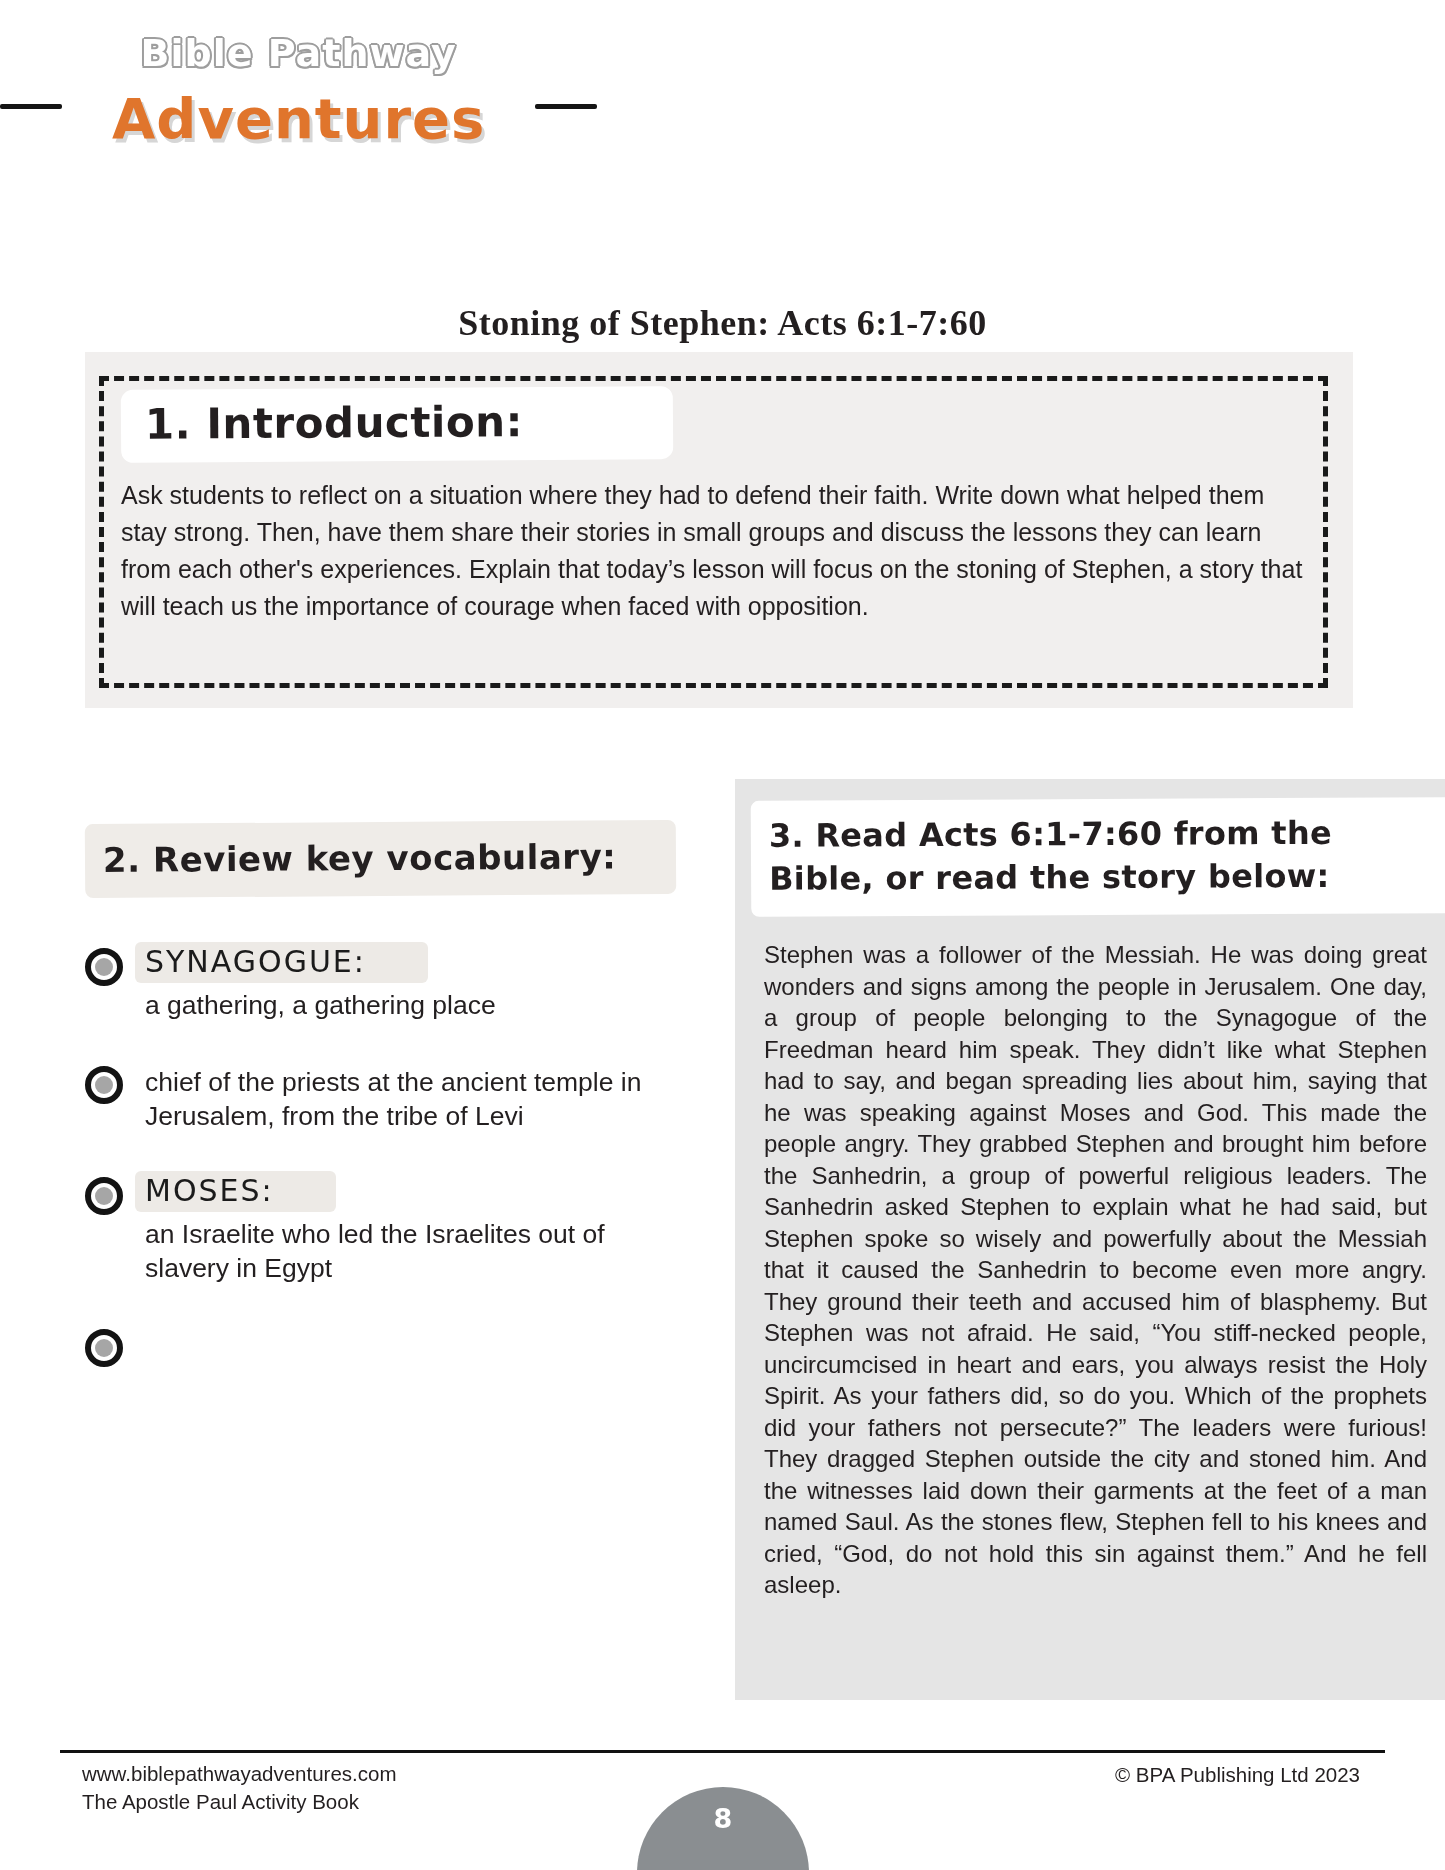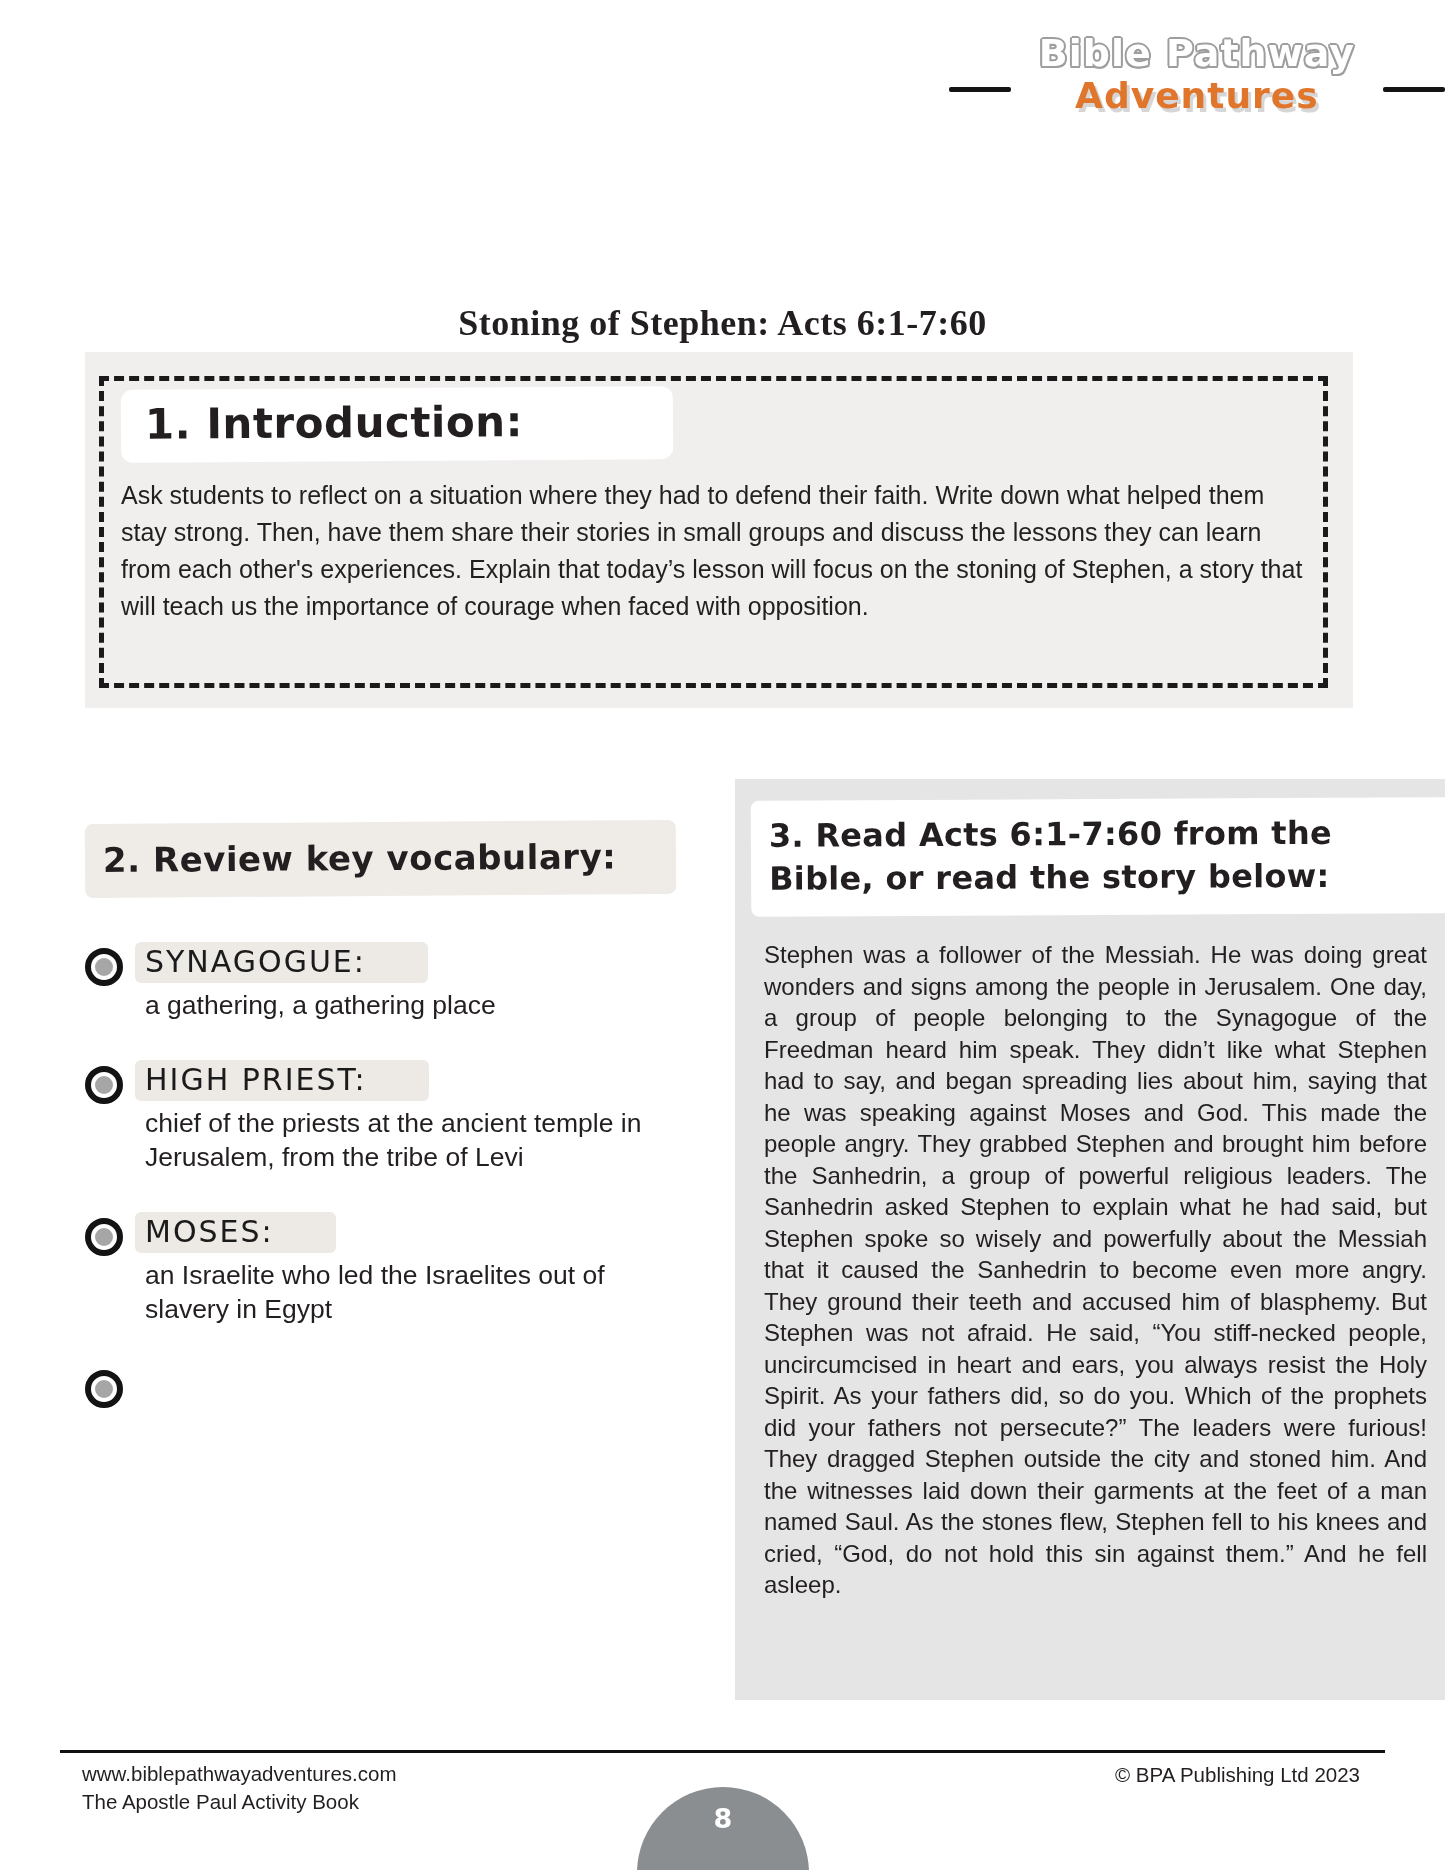--- a/index.html
+++ b/index.html
@@ -4,32 +4,32 @@
 <style>
   html,body { margin:0; padding:0; background:#ffffff; }
   .page {
     position:relative; width:1445px; height:1870px; overflow:hidden;
     background:#ffffff; color:#231f20;
     font-family:"Liberation Sans", sans-serif;
   }
 
   
   .logo-wrap { position:absolute; top:34px; left:0; width:100%;
-    display:flex; justify-content:flex-end; align-items:center; gap:28px; }
+    display:flex; justify-content:flex-start; align-items:center; gap:50px; }
   .logo-dash { width:62px; height:5px; background:#141414; border-radius:2px; margin-top:30px; }
   .logo-text { text-align:center; line-height:1.05; }
   .logo-line1 {
     font-family:"DejaVu Sans", sans-serif; font-size:38px; font-weight:700; letter-spacing:1px;
     color:#ffffff;
     text-shadow: 2px 0 0 #9e9e9e, -2px 0 0 #9e9e9e, 0 2px 0 #9e9e9e, 0 -2px 0 #9e9e9e,
       1.5px 1.5px 0 #9e9e9e, -1.5px 1.5px 0 #9e9e9e, 1.5px -1.5px 0 #9e9e9e, -1.5px -1.5px 0 #9e9e9e;
   }
   .logo-line2 {
-    font-family:"DejaVu Sans", sans-serif; font-size:36px; font-weight:700; letter-spacing:1px;
-    color:#e0752c; margin-top:3px;
+    font-family:"DejaVu Sans", sans-serif; font-size:56px; font-weight:700; letter-spacing:1px;
+    color:#e0752c; margin-top:16px;
     text-shadow: 3px 4px 0 #d6d6d6;
   }
 
   
   .banner { position:absolute; top:149px; left:0; width:100%; height:139px;
     background:#cdd2d6; display:flex; align-items:center; justify-content:center; }
   .banner-title {
     font-family:"DejaVu Sans", sans-serif; font-size:98px; font-weight:900; letter-spacing:10px;
     color:#ffffff;
     text-shadow:
@@ -129,23 +129,20 @@
         </span>
         <div class="vocab-def">a gathering, a gathering place</div>
       </div>
     </div>
 
     <div class="vocab-item">
       <div class="vocab-bullet">
         <div class="vocab-bullet-inner"></div>
       </div>
       <div class="vocab-text">
-        <span class="vocab-term-hl">
-          <span class="vocab-term">HIGH PRIEST:</span>
-        </span>
         <div class="vocab-def">chief of the priests at the ancient temple in Jerusalem, from the tribe of Levi</div>
       </div>
     </div>
 
     <div class="vocab-item">
       <div class="vocab-bullet">
         <div class="vocab-bullet-inner"></div>
       </div>
       <div class="vocab-text">
         <span class="vocab-term-hl">

